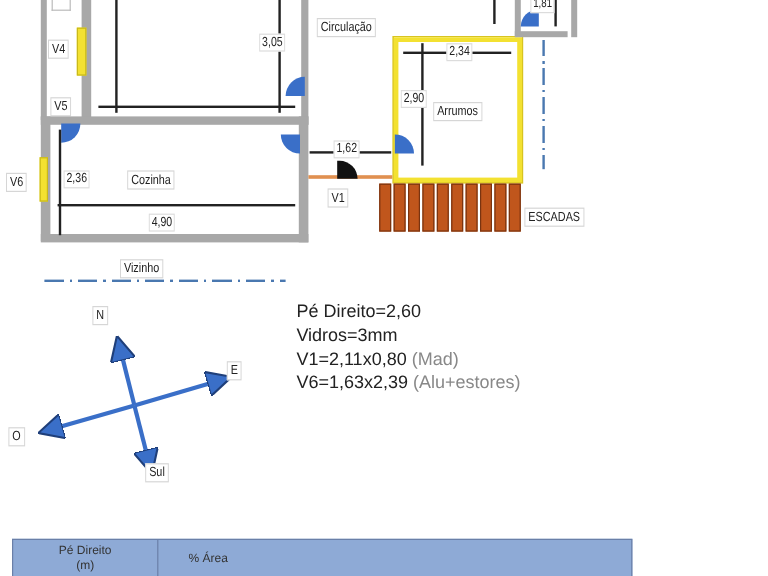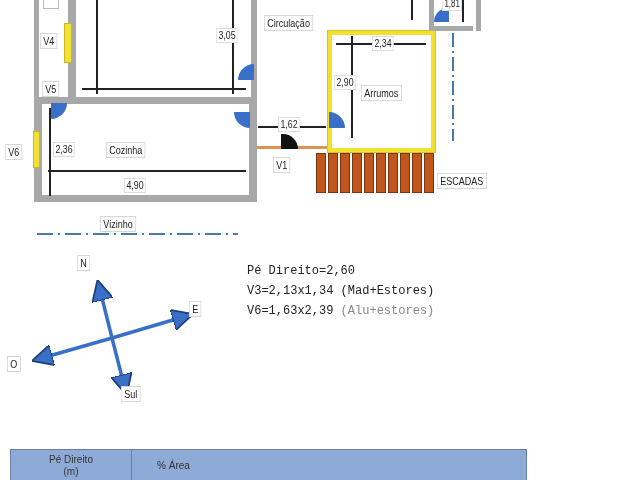--- a/index.html
+++ b/index.html
@@ -6,21 +6,21 @@
   body{width:640px;height:480px;overflow:hidden;background:#fff;position:relative;font-family:"Liberation Sans",sans-serif;}
   .abs{position:absolute;}
   .wall{position:absolute;background:#a8a8a8;}
   .lbl{position:absolute;background:#fff;border:1px solid #d6d6d6;font-family:"Liberation Sans",sans-serif;font-size:11px;color:#222;line-height:14px;padding:0 3px;transform:scaleX(0.82);transform-origin:left top;white-space:nowrap;}
   .dim{position:absolute;background:#fff;border:1px solid #dcdcdc;font-size:11px;color:#222;line-height:13px;padding:0 2px;transform:scaleX(0.8);transform-origin:left top;white-space:nowrap;}
   .hline{position:absolute;height:2px;background:#222;}
   .vline{position:absolute;width:2px;background:#222;}
   .door{position:absolute;width:16px;height:16px;background:#3a6fc8;}
   .yellow{position:absolute;background:#f3e131;border:1px solid #c9b91a;}
   .step{position:absolute;width:8px;height:38px;background:#c0561c;border:1px solid #7a3410;top:153px;}
-  .notes{position:absolute;left:247px;top:262px;font-family:Liberation Mono, monospace;font-size:12px;color:#222;line-height:19.8px;}
+  .notes{position:absolute;left:247px;top:250px;font-family:Liberation Sans, sans-serif;font-size:15px;color:#222;line-height:19.8px;}
   .notes div{white-space:nowrap;}
   .notes .gray{color:#888;}
   .table{position:absolute;left:10px;top:449px;width:515px;height:31px;background:#8eaad6;border:1px solid #6a7fa8;display:flex;}
   .th{border-right:1px solid #6a7fa8;display:flex;align-items:center;justify-content:center;flex-direction:column;font-size:10px;color:#333;text-align:center;line-height:12px;}
   .th:last-child{border-right:none;}
 </style>
 </head>
 <body>
 
 <div>
@@ -110,21 +110,22 @@
     <line x1="112" y1="88" x2="42" y2="108" stroke="#3a6fc8" stroke-width="3.5" marker-end="url(#ah)"></line>
   </svg>
   <div class="lbl" style="left:77px;top:255px;">N</div>
   <div class="lbl" style="left:189px;top:301px;">E</div>
   <div class="lbl" style="left:7px;top:356px;">O</div>
   <div class="lbl" style="left:121px;top:386px;">Sul</div>
 </div>
 
 <div class="notes">
   <div><span>Pé Direito=2,60</span><span class="gray"></span></div>
-  <div><span>V3=2,13x1,34</span><span> (Mad+Estores)</span></div>
+  <div><span>Vidros=3mm</span><span class="gray"></span></div>
+  <div><span>V1=2,11x0,80</span><span class="gray"> (Mad)</span></div>
   <div><span>V6=1,63x2,39</span><span class="gray"> (Alu+estores)</span></div>
 </div>
 
 <div class="table">
   <div class="th" style="width:120px;">
     <span>Pé Direito</span>
     <span>(m)</span>
   </div>
   <div class="th" style="width:83px;">
     <span>% Área</span>

